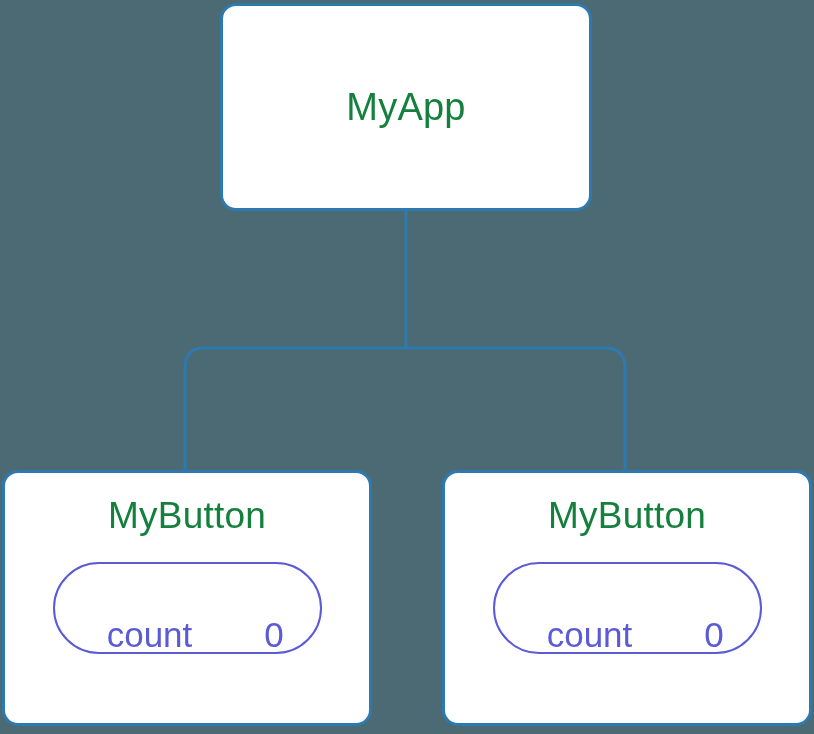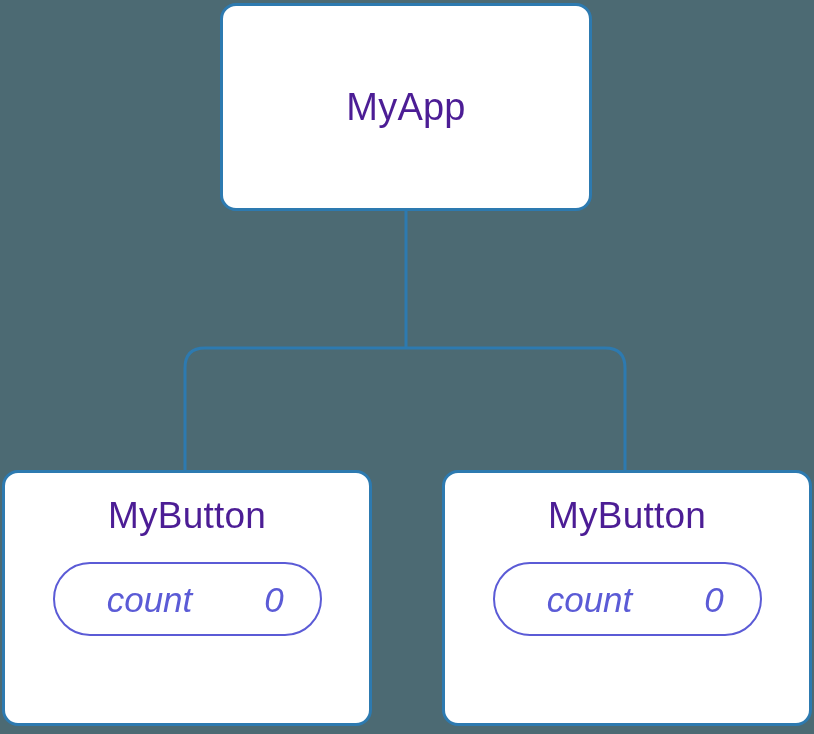--- a/index.html
+++ b/index.html
@@ -54,48 +54,47 @@
     height: 256px;
   }
   .node-child-right {
     left: 442px;
     top: 470px;
     width: 370px;
     height: 256px;
   }
 
   .node-title {
-    color: #4c1d95;
+    color: #15803d;
     font-size: 37px;
     font-weight: 400;
     letter-spacing: 0.2px;
     line-height: 1;
     white-space: nowrap;
     text-align: right;
   }
   .node-root .node-title {
     font-size: 38px;
   }
   .node-child-left .node-title,
   .node-child-right .node-title {
     margin-top: 24px;
   }
 
   
   .state-pill {
     box-sizing: border-box;
     margin-top: 28px;
-    height: 74px;
+    height: 92px;
     display: flex;
-    align-items: center;
+    align-items: flex-end;
     border: 2px solid #5b5bd6;
     border-radius: 49px;
     background: #ffffff;
     overflow: hidden;
-    font-style: italic;
   }
   .pill-key,
   .pill-value {
     display: flex;
     align-items: center;
     justify-content: center;
     color: #5b5bd6;
     font-size: 35px;
     line-height: 1;
     white-space: nowrap;

